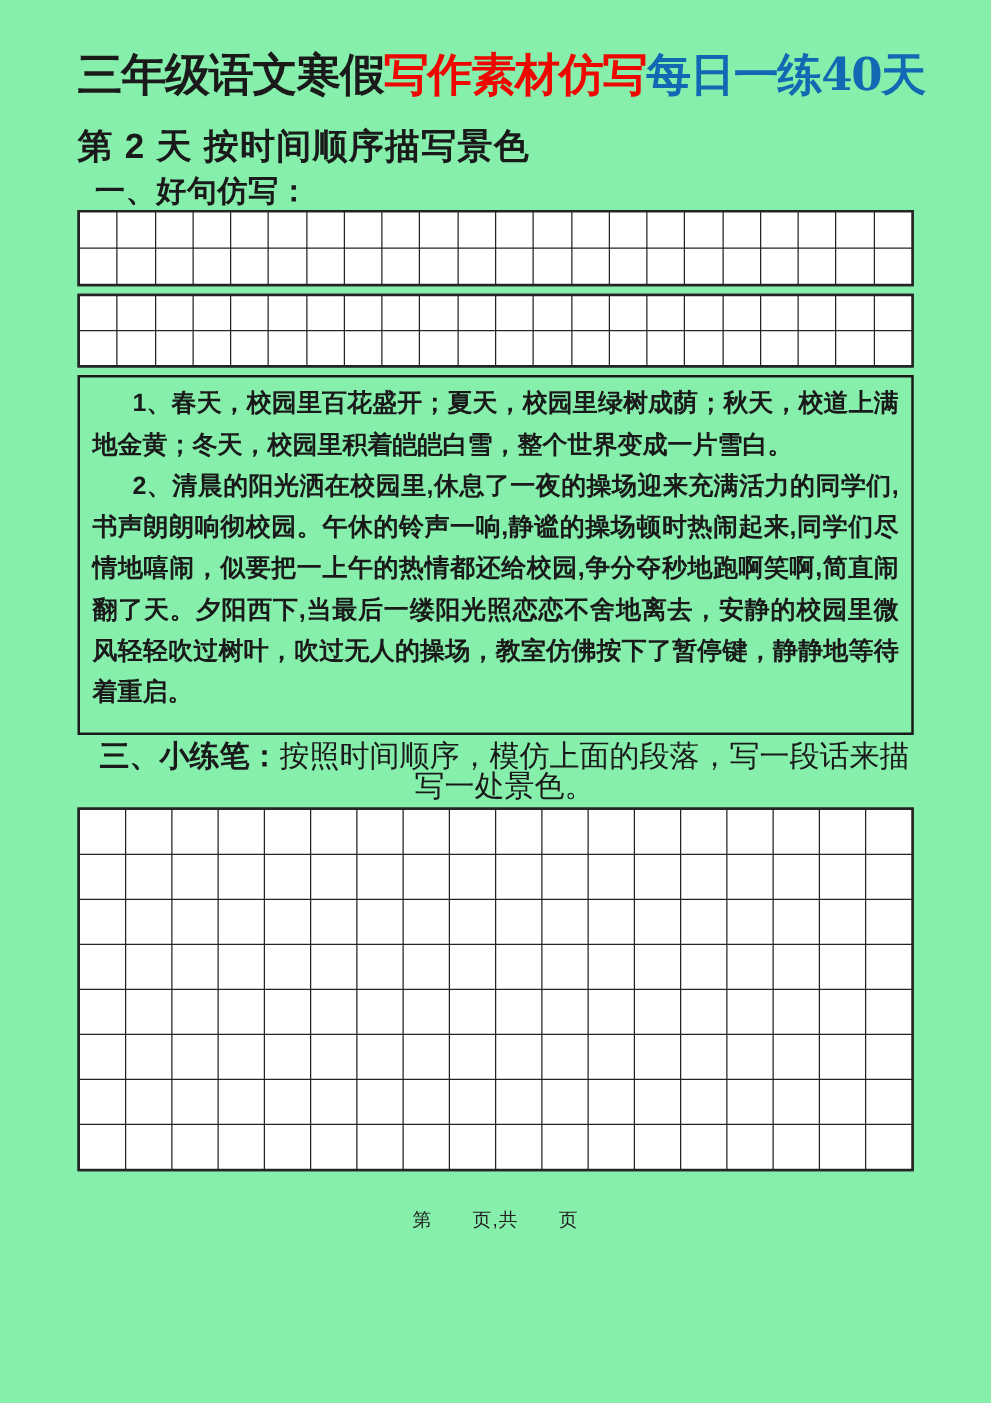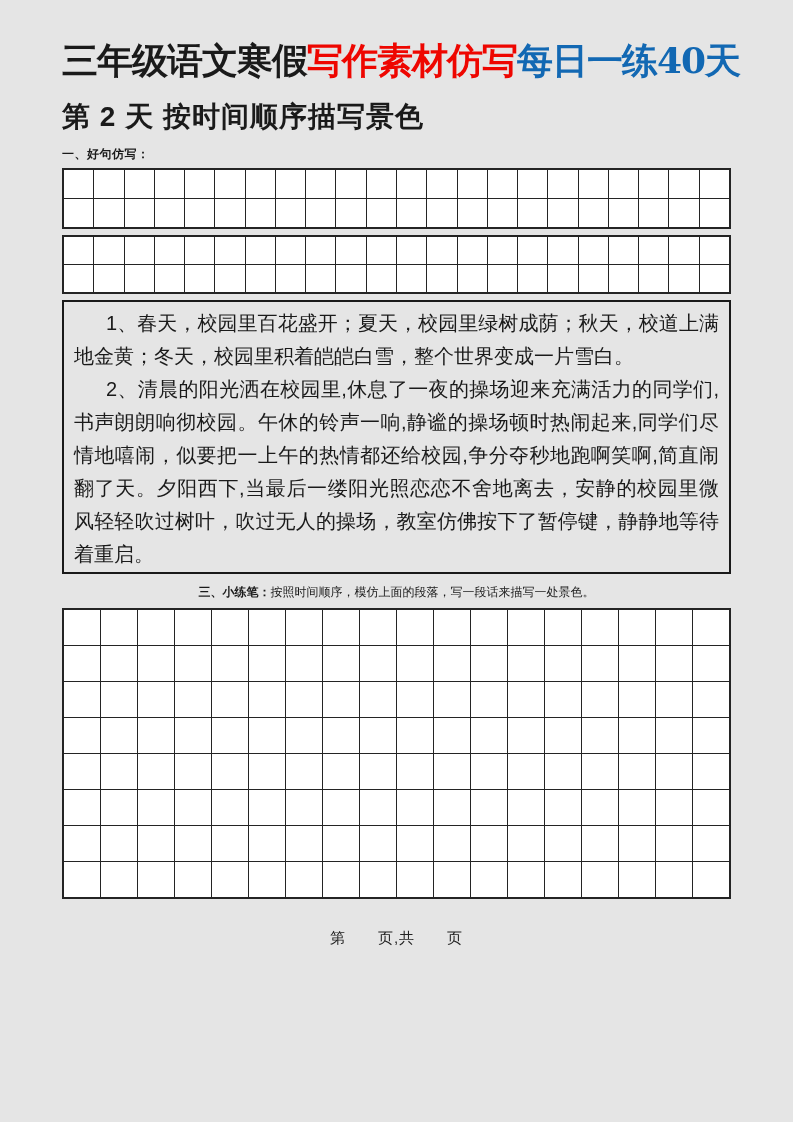--- a/index.html
+++ b/index.html
@@ -1,51 +1,51 @@
 <!DOCTYPE html>
 <html><head>
 <meta charset="utf-8">
 <style>
   html,body{margin:0;padding:0;background:#ffffff;}
   .page{
     width:793px;height:1122px;box-sizing:border-box;
-    padding:38px 62px 0 62px;background:#e5e5e5;overflow:hidden;
+    padding:38px 62px 0 62px;background:#86efac;overflow:hidden;
     font-family:"Liberation Sans","DejaVu Sans",sans-serif;
     color:#1a1a1a;position:relative;
   }
   .main-title{
     margin:0;text-align:center;white-space:nowrap;
     font-family:"DejaVu Serif","Liberation Serif",serif;
     font-weight:bold;font-size:36px;line-height:44px;letter-spacing:-1px;
   }
   .day-title{
     margin:18px 0 8px 0;
     font-size:28px;font-weight:bold;letter-spacing:1px;line-height:34px;
   }
   .sec-heading{
-    font-size:12px;font-weight:bold;line-height:24px;margin:0 0 2px 0;
+    font-size:24px;font-weight:bold;line-height:24px;margin:0 0 2px 14px;
     letter-spacing:0.5px;
   }
   .sec-heading.sec2{margin-top:4px;letter-spacing:1px;}
   .sec-heading.sec3{margin-top:6px;margin-bottom:4px;letter-spacing:0;text-align:center;}
   .sec-heading .regular{font-weight:normal;}
   .body-text{
     font-size:20px;line-height:31px;margin:2px 0 4px 0;
     text-align:justify;text-justify:inter-character;
   }
   .grid{
     display:grid;gap:1px;background:#242424;border:2px solid #242424;
     margin:2px 0 6px 0;
   }
   .grid .cell{background:#ffffff;}
   .grid-a .cell{height:28px;}
   .grid-b .cell{height:27px;}
   .grid-c .cell{height:35px;}
   .example-box{
-    border:2px solid #1a1a1a;padding:5px 10px 1px 10px;margin:2px 0 0 0;
+    border:2px solid #1a1a1a;padding:5px 10px 15px 10px;margin:2px 0 0 0;font-weight:bold;
   }
   .box-text{
     font-size:20px;line-height:33px;margin:0;text-indent:1.6em;
     text-align:justify;text-justify:inter-character;
   }
   .footer{
     margin-top:30px;text-align:center;font-size:15px;letter-spacing:1px;
     color:#222;
   }
 </style>

